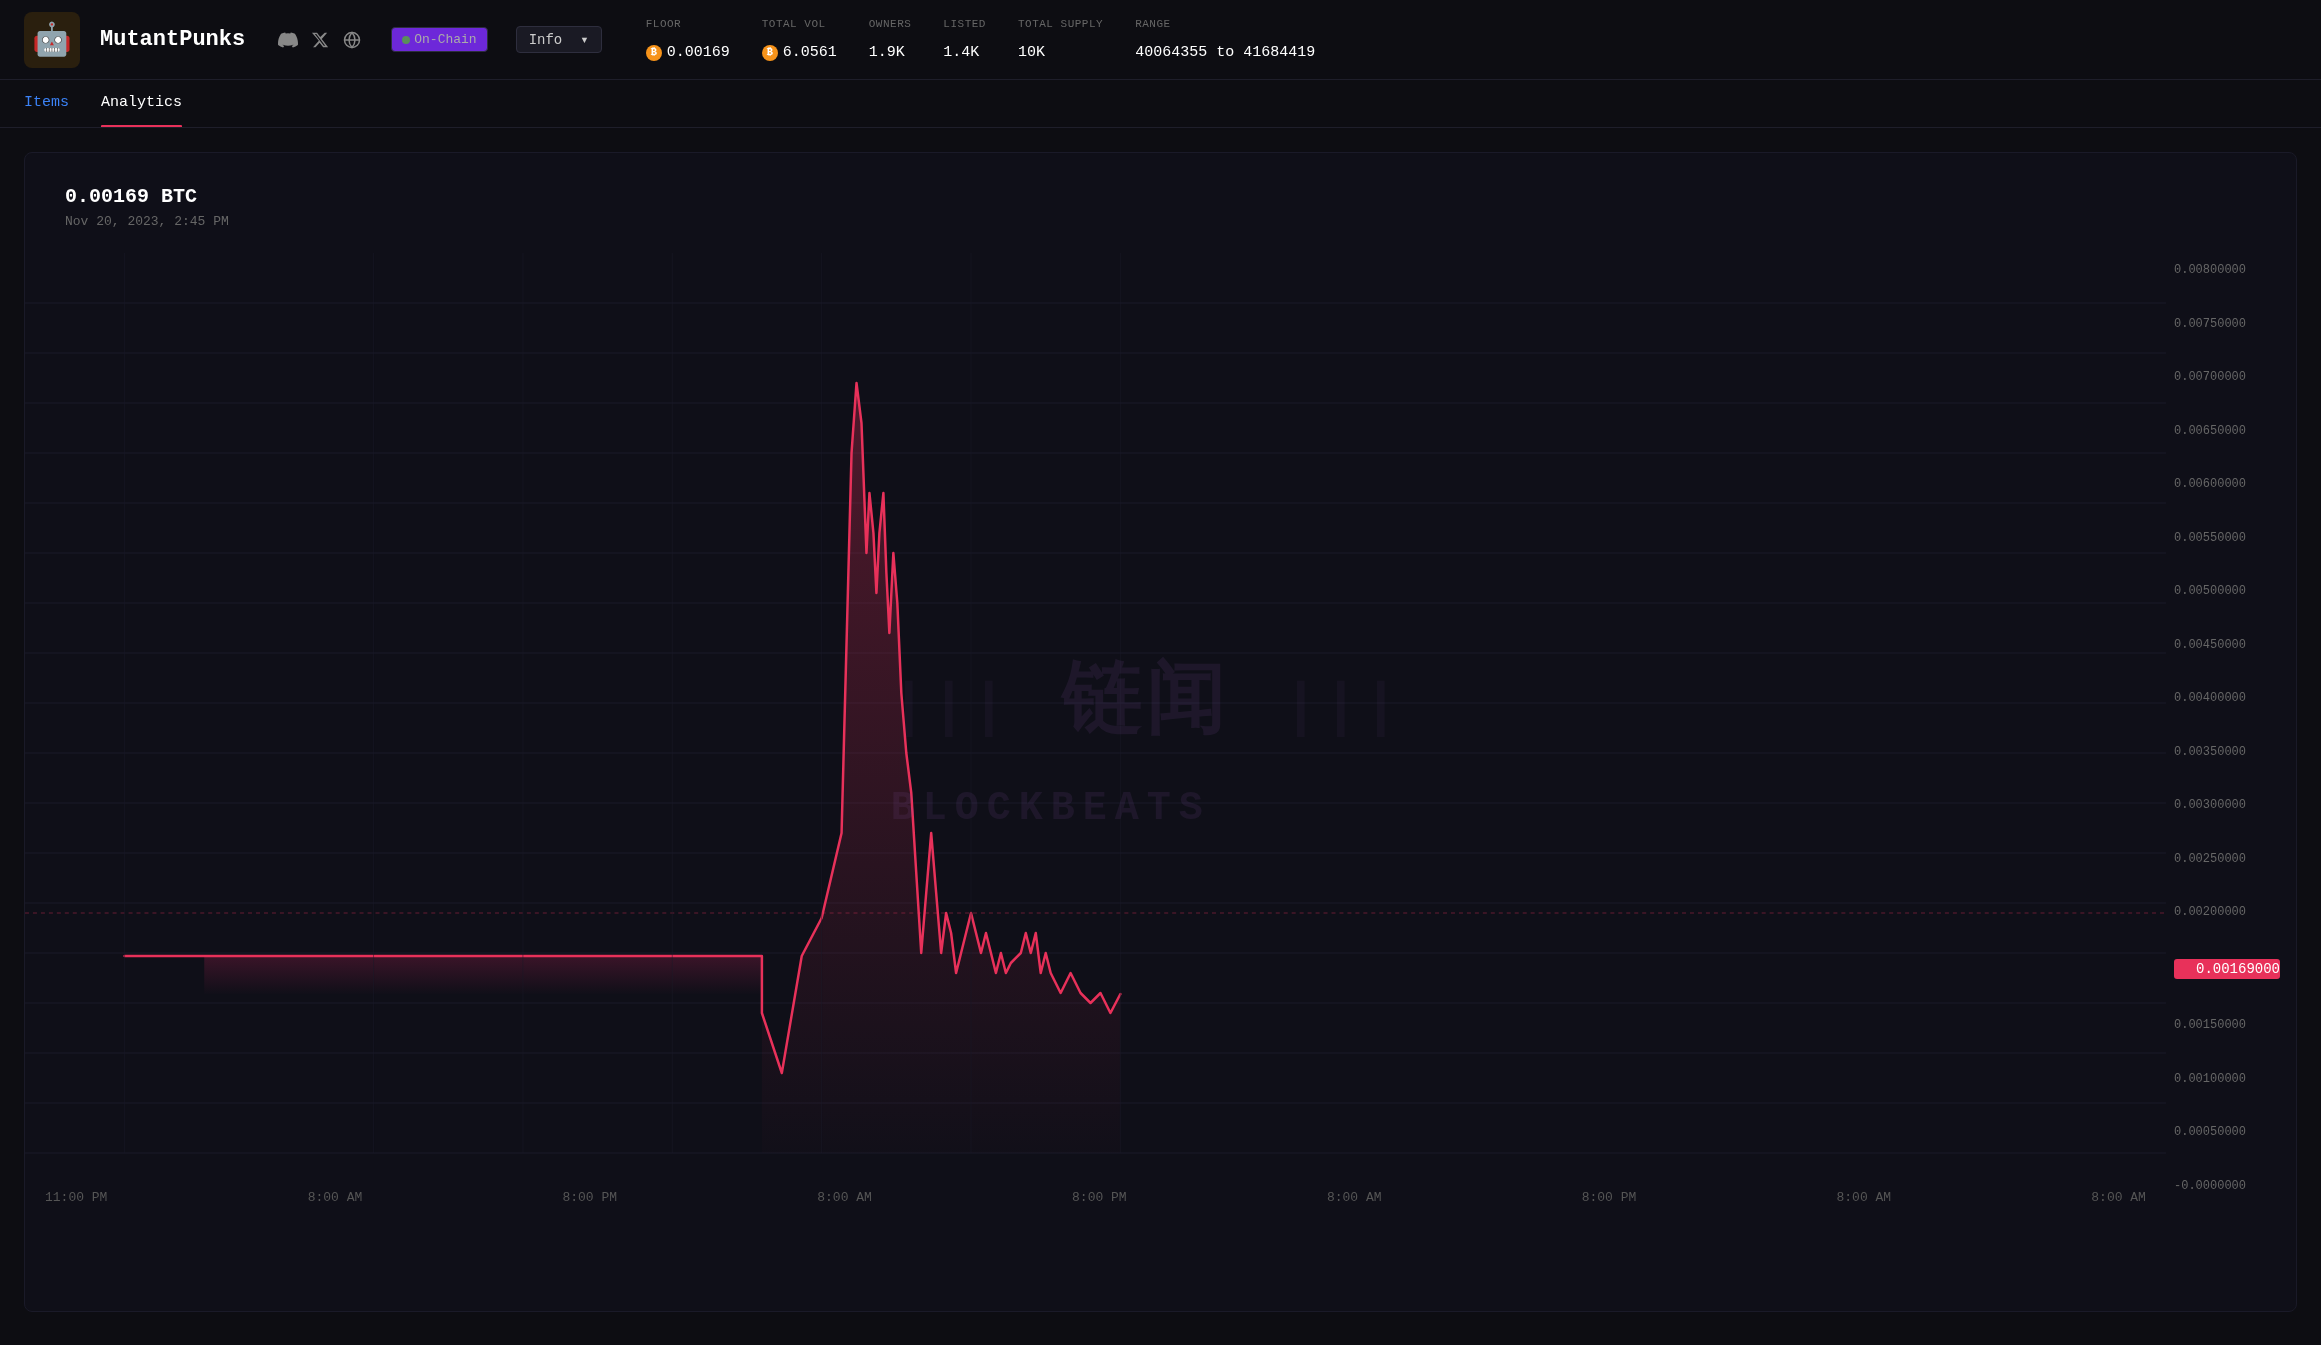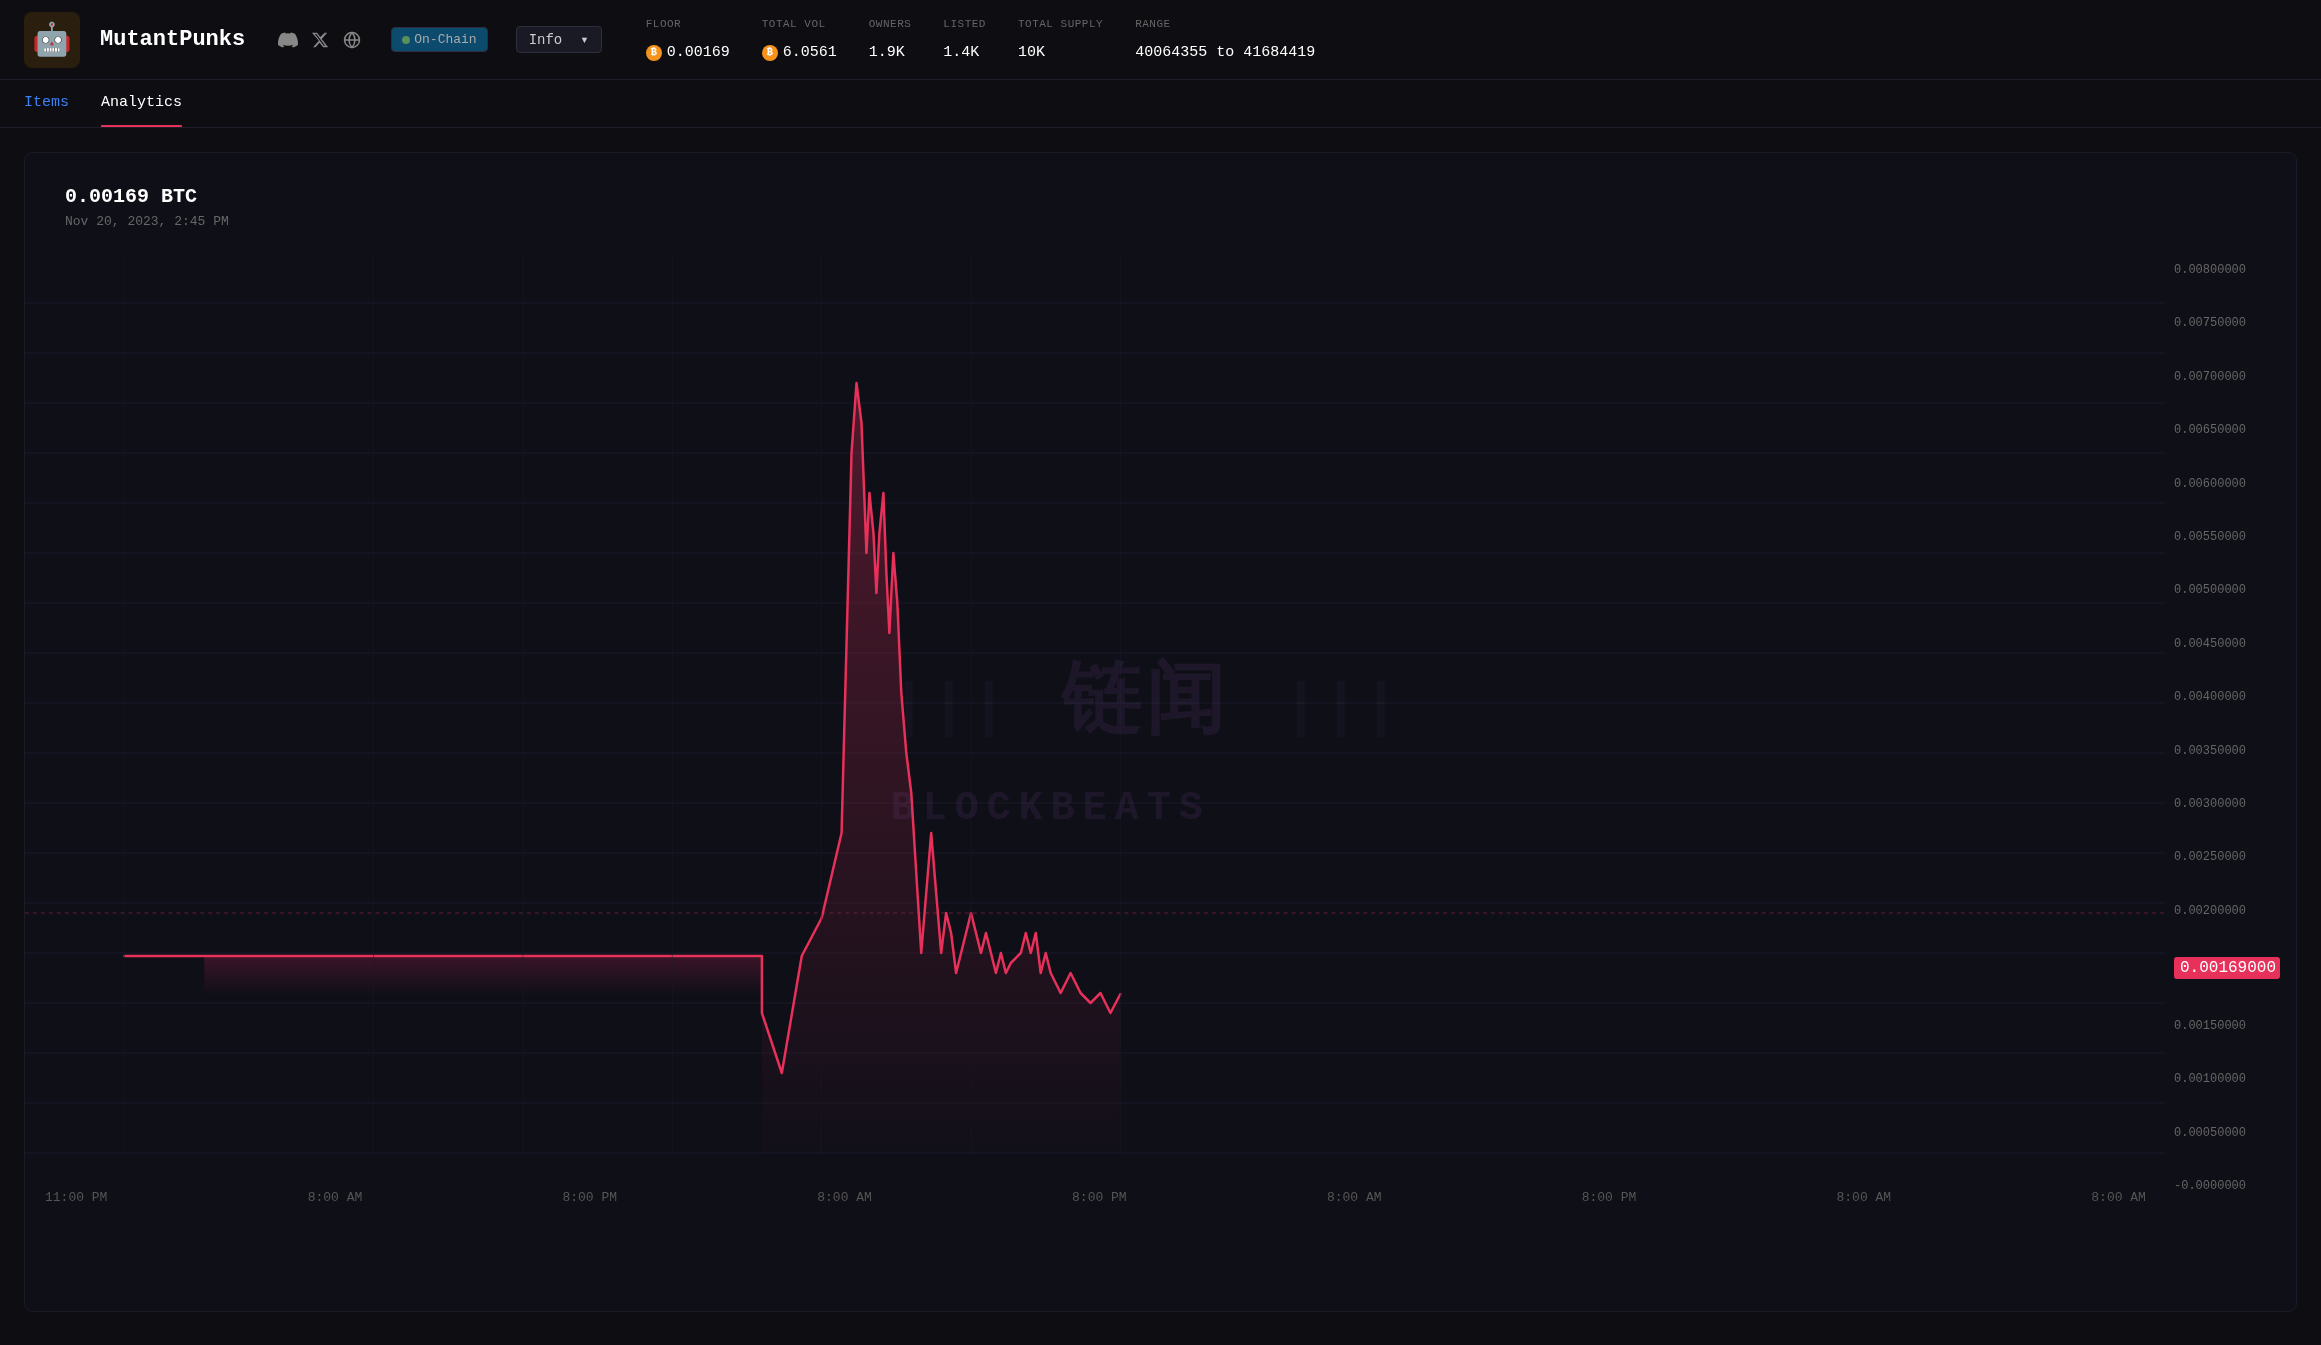--- a/index.html
+++ b/index.html
@@ -52,21 +52,21 @@
       font-size: 16px;
       cursor: pointer;
       display: flex;
       align-items: center;
       justify-content: center;
     }
     .on-chain-badge {
       display: flex;
       align-items: center;
       gap: 4px;
-      background: #0c4a6e;
+      background: #6d28d9;
       border: 1px solid #2e2e3e;
       border-radius: 4px;
       padding: 4px 10px;
       font-size: 13px;
       color: #aaa;
       cursor: pointer;
     }
     .chain-dot {
       width: 8px;
       height: 8px;
@@ -212,23 +212,23 @@
       padding: 10px 16px 40px 8px;
     }
     .yaxis-label {
       font-size: 12px;
       color: #666;
       text-align: left;
     }
     .yaxis-label.highlight {
       background: #e8315a;
       color: white;
-      padding: 2px 6px;
+      padding: 2px 22px;
       border-radius: 3px;
-      font-size: 16px;
+      font-size: 14px;
     }
 
     .watermark {
       position: absolute;
       top: 50%;
       left: 50%;
       transform: translate(-40%, -50%);
       opacity: 0.12;
       color: #8855aa;
       font-size: 80px;

